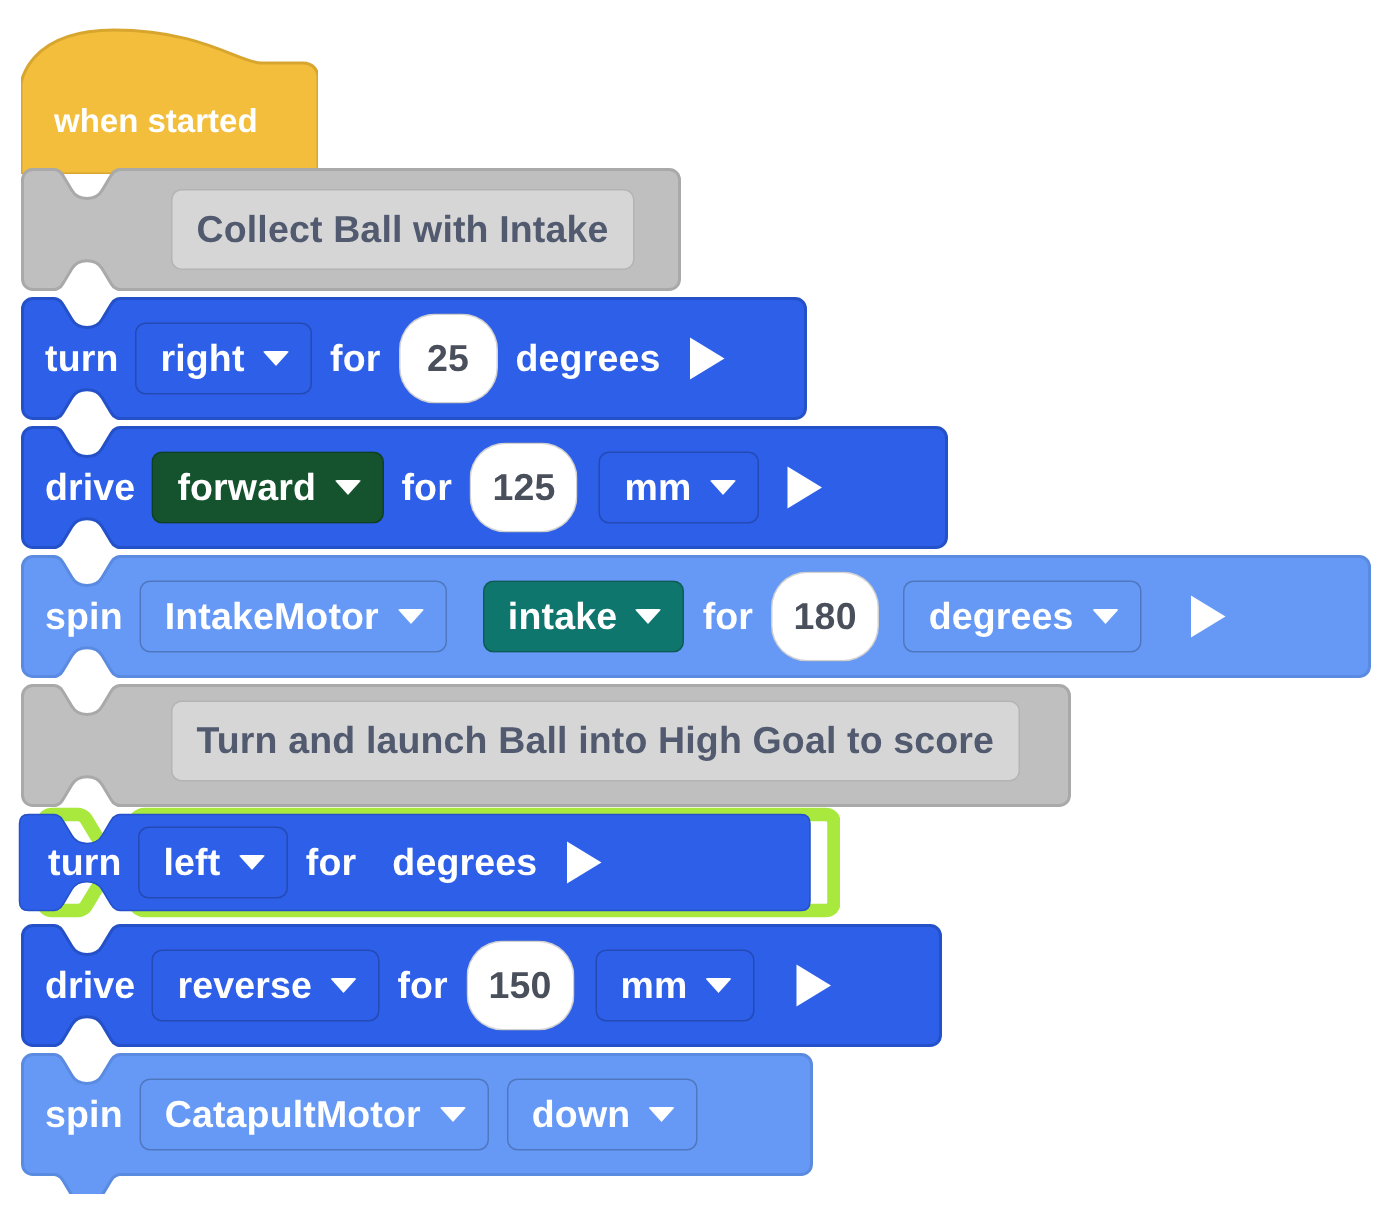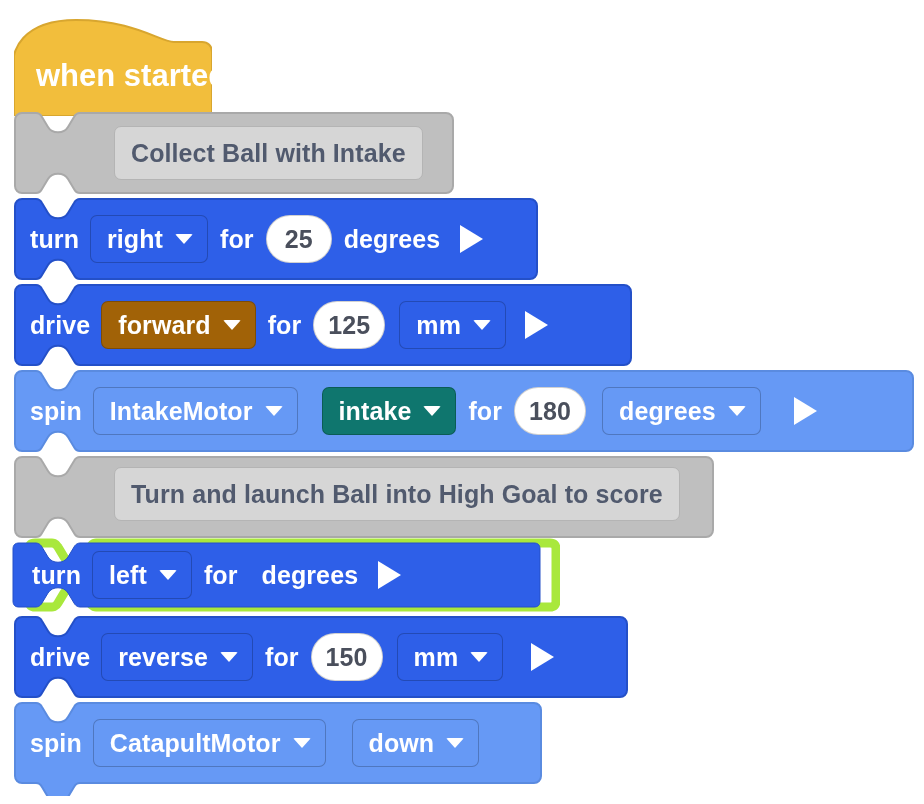--- a/index.html
+++ b/index.html
@@ -89,21 +89,21 @@
     border-radius: 2px;
   }
 
   
   .numfield {
     display: inline-flex;
     align-items: center;
     justify-content: center;
     box-sizing: border-box;
     min-width: 66px;
-    height: 48px;
+    height: 60px;
     padding: 0 14px;
     border-radius: 24px;
     background: #ffffff;
     border: 1px solid rgba(0,0,0,0.18);
     color: #4a4f5c;
     font-size: 25px;
     font-weight: bold;
   }
 
   
@@ -144,21 +144,21 @@
   .hat {
     position: absolute;
     display: flex;
     align-items: flex-end;
   }
   .hat > .body { position: absolute; left: 0; top: 0; z-index: 0; }
   .hat > .label {
     position: relative;
     z-index: 1;
     color: #ffffff;
-    font-size: 31px;
+    font-size: 22px;
     font-weight: bold;
     white-space: nowrap;
   }
 
   
   .glow {
     position: absolute;
     z-index: 0;
     pointer-events: none;
   }
@@ -237,21 +237,21 @@
                L610 1 C614 1 617 4 617 8
                L617 74 C617 78 614 81 610 81
                L66 81 C66 81 62 81 60 77
                L54 67 C50 60 38 60 34 67
                L28 77 C26 81 22 81 22 81
                L8 81 C4 81 1 78 1 74
                L1 8 C1 4 4 1 8 1 Z" fill="#2E5FE8" stroke="#2450C8" stroke-width="2" stroke-linejoin="round"></path>
     </svg>
     <div class="content">
       <span class="kw">drive</span>
-      <span class="dropdown" style="background:#a16207;">
+      <span class="dropdown" style="background:#14532d;">
         <span>forward</span>
         <span class="caret"></span>
       </span>
       <span class="kw for">for</span>
       <span class="numfield">125</span>
       <span class="dropdown" style="background:#2E5FE8; margin-left:14px;">
         <span>mm</span>
         <span class="caret"></span>
       </span>
       <span class="playbtn">
@@ -401,20 +401,20 @@
                L28 85 C26 81 22 81 22 81
                L8 81 C4 81 1 78 1 74
                L1 8 C1 4 4 1 8 1 Z" fill="#6699F5" stroke="#5A8BE0" stroke-width="2" stroke-linejoin="round"></path>
     </svg>
     <div class="content" style="margin-top:-12px;">
       <span class="kw">spin</span>
       <span class="dropdown" style="background:#6699F5;">
         <span>CatapultMotor</span>
         <span class="caret"></span>
       </span>
-      <span class="dropdown" style="background:#6699F5; margin-left:26px;">
+      <span class="dropdown" style="background:#6699F5; margin-left:12px;">
         <span>down</span>
         <span class="caret"></span>
       </span>
     </div>
   </div>
 
 </div>
 
 </body></html>

